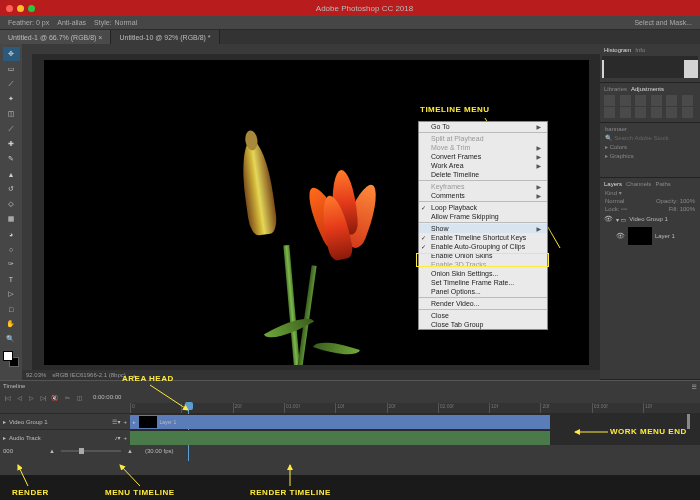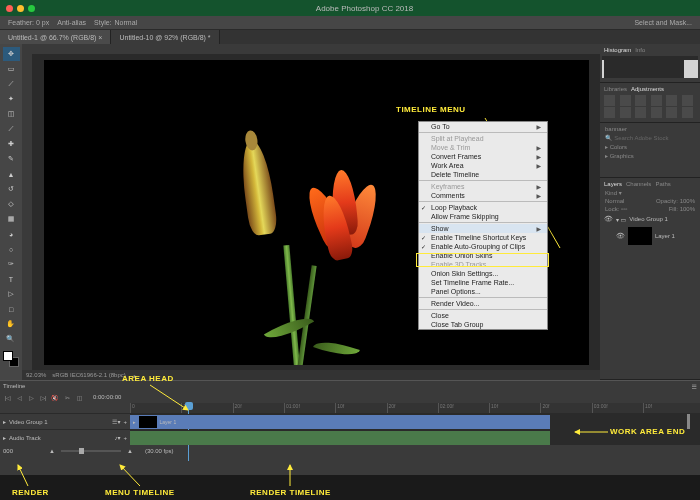--- a/index.html
+++ b/index.html
@@ -1,18 +1,18 @@
 <!DOCTYPE html>
 <html><head>
 <meta charset="utf-8">
 <style>
   * { margin: 0; padding: 0; box-sizing: border-box; font-family: Arial, sans-serif; }
   body { background: #1a1a1a; overflow: hidden; width: 700px; height: 500px; position: relative; }
   
-  .titlebar { background: #14532d; height: 16px; display: flex; align-items: center; padding: 0 6px; font-size: 8px; color: #bbb; }
+  .titlebar { background: #b91c1c; height: 16px; display: flex; align-items: center; padding: 0 6px; font-size: 8px; color: #bbb; }
   .traffic { display: flex; gap: 4px; }
   .dot { width: 7px; height: 7px; border-radius: 50%; }
   .red { background: #ff5f56; } .yellow { background: #ffbd2e; } .green { background: #27c93f; }
   .title { flex: 1; text-align: center; font-size: 8px; }
   
   .optbar { background: #464646; height: 14px; display: flex; align-items: center; padding: 0 8px; font-size: 7px; color: #aaa; gap: 8px; border-bottom: 1px solid #2a2a2a; }
   .optbar .seg { display: flex; gap: 3px; align-items: center; }
   
   .tabbar { background: #333; height: 14px; display: flex; align-items: center; font-size: 7px; color: #bbb; }
   .tab { padding: 0 8px; height: 100%; display: flex; align-items: center; background: #4a4a4a; border-right: 1px solid #222; }
@@ -373,23 +373,23 @@
   <div class="cm-sep"></div>
   <div class="cm-item">
       <span>Close</span>
     </div>
   <div class="cm-item">
       <span>Close Tab Group</span>
     </div>
 </div>
 <div class="cm-highlight-box"></div>
 
-<div class="annotation" style="left:396px;top:105px">TIMELINE MENU</div>
+<div class="annotation" style="left:420px;top:105px">TIMELINE MENU</div>
 <div class="annotation" style="left:122px;top:374px">AREA HEAD</div>
-<div class="annotation" style="left:610px;top:427px;color:#ffeb3b">WORK AREA END</div>
+<div class="annotation" style="left:610px;top:427px;color:#ffeb3b">WORK MENU END</div>
 <div class="annotation" style="left:12px;top:488px">RENDER</div>
 <div class="annotation" style="left:105px;top:488px">MENU TIMELINE</div>
 <div class="annotation" style="left:250px;top:488px">RENDER TIMELINE</div>
 
 <svg class="arrow-line" style="left:0;top:0;width:700px;height:500px;position:absolute">
   <defs>
       <marker id="ah" markerWidth="6" markerHeight="6" refX="5" refY="3" orient="auto">
         <path d="M0,0 L6,3 L0,6 Z" fill="#ffeb3b"></path>
       </marker>
     </defs>

